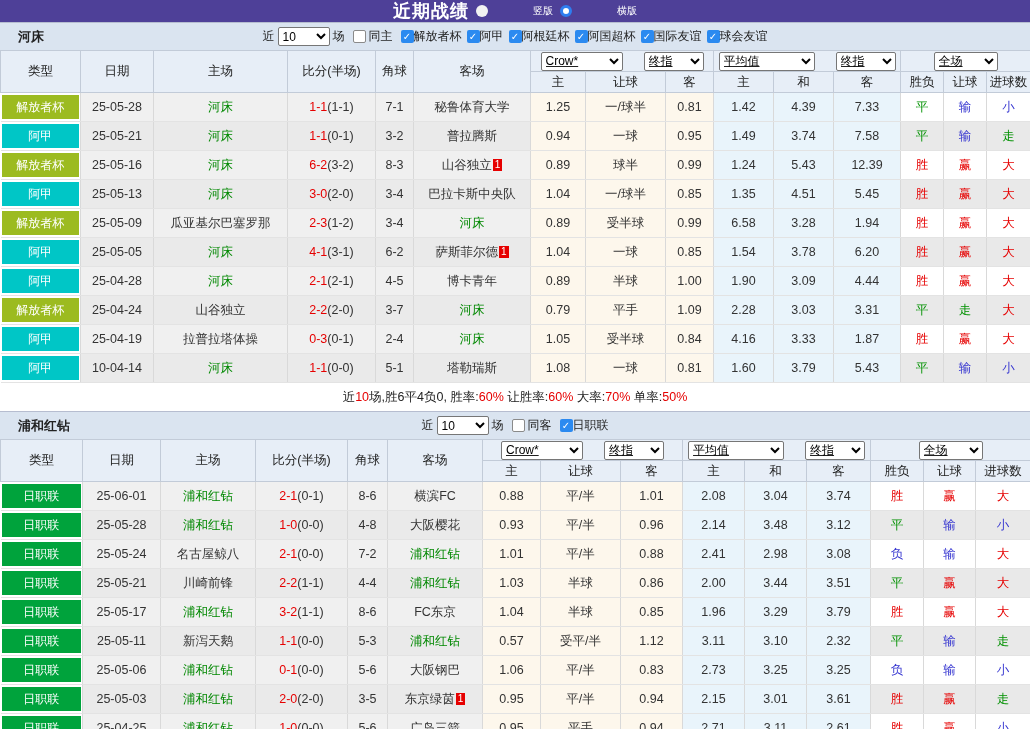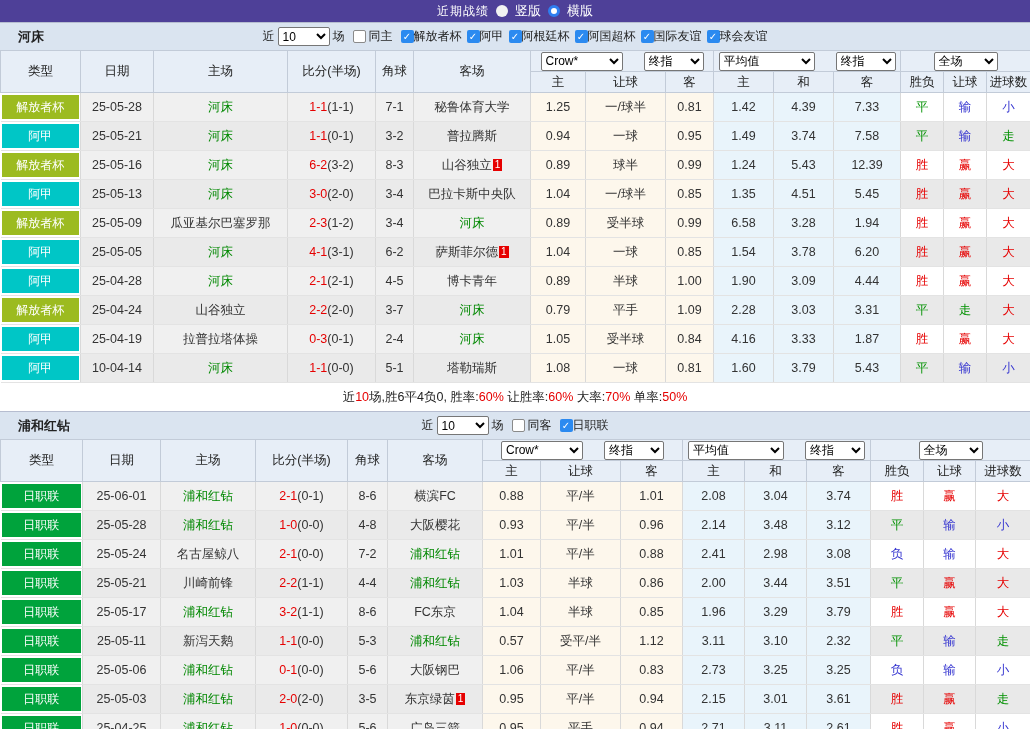--- a/index.html
+++ b/index.html
@@ -1,39 +1,39 @@
 <!DOCTYPE html>
 <html><head>
 <meta charset="utf-8">
 <style>
   html,body{margin:0;padding:0;background:#fff;}
   body{width:1030px;font-family:"Liberation Sans",sans-serif;color:#333;}
 
   
   .topbar{height:22px;background:#4e4098;display:flex;align-items:center;justify-content:center;gap:7px;color:#fff;}
-  .topbar .title{font-size:12px;font-weight:normal;letter-spacing:1px;}
-  .rlabel{font-size:13px;}
+  .topbar .title{font-size:18px;font-weight:bold;letter-spacing:1px;}
+  .rlabel{font-size:10px;margin-left:38px;}
   .radio{width:12px;height:12px;border-radius:50%;background:#f2f2f2;display:inline-block;box-sizing:border-box;cursor:pointer;}
   .radio.checked{border:3px solid #2e7ef0;background:#fff;}
 
   
   .sec-head{position:relative;height:27px;background:#dae4f0;border-top:1px solid #b6bdd0;display:flex;align-items:center;justify-content:center;font-size:12px;}
   .sec-head .team{position:absolute;left:18px;font-weight:bold;font-size:13px;color:#222;}
   .filters{display:flex;align-items:center;gap:3px;}
   .flabel{font-size:12px;color:#222;}
   select{font-size:12px;height:19px;background:#fff;border:1px solid #767676;border-radius:2px;font-family:"Liberation Sans",sans-serif;}
   .cb{width:13px;height:13px;display:inline-flex;align-items:center;justify-content:center;box-sizing:border-box;font-size:10px;line-height:13px;cursor:pointer;margin-left:5px;}
   .cb.unchecked{background:#fff;border:1px solid #8a8a8a;border-radius:2px;}
   .cb.checked{background:#2b8af0;color:#fff;border-radius:2px;}
 
   
   table{border-collapse:collapse;table-layout:fixed;width:1030px;font-size:12.5px;}
   thead th{font-weight:normal;font-size:12.5px;background:#e7eef7;border:1px solid #c2cbd8;height:20px;padding:0;color:#222;}
   thead .selcell{background:#e7eef7;}
-  .selwrap{display:flex;align-items:flex-start;justify-content:center;gap:21px;}
+  .selwrap{display:flex;align-items:flex-start;justify-content:center;gap:21px;text-decoration:underline;}
   tbody td{height:26px;text-align:center;border-right:1px solid #d9d9d9;border-bottom:1px solid #e3e3e3;overflow:hidden;white-space:nowrap;padding:0;}
   tr.odd td{background:#f0f0f0;}
   tr.even td{background:#eaeaea;}
   tr td.c-odd{background:#fdf7ec;}
   tr td.c-avg{background:#e9f4fb;}
   tr.odd td.c-res{background:#ffffff;}
   tr.even td.c-res{background:#e9e9e9;}
   tr td.c-type{background:#fff;padding:1px;}
   .gl{border-left:1px solid #a9b3c0 !important;}
   .badge{height:24px;line-height:24px;color:#fff;font-size:12px;text-align:center;}

